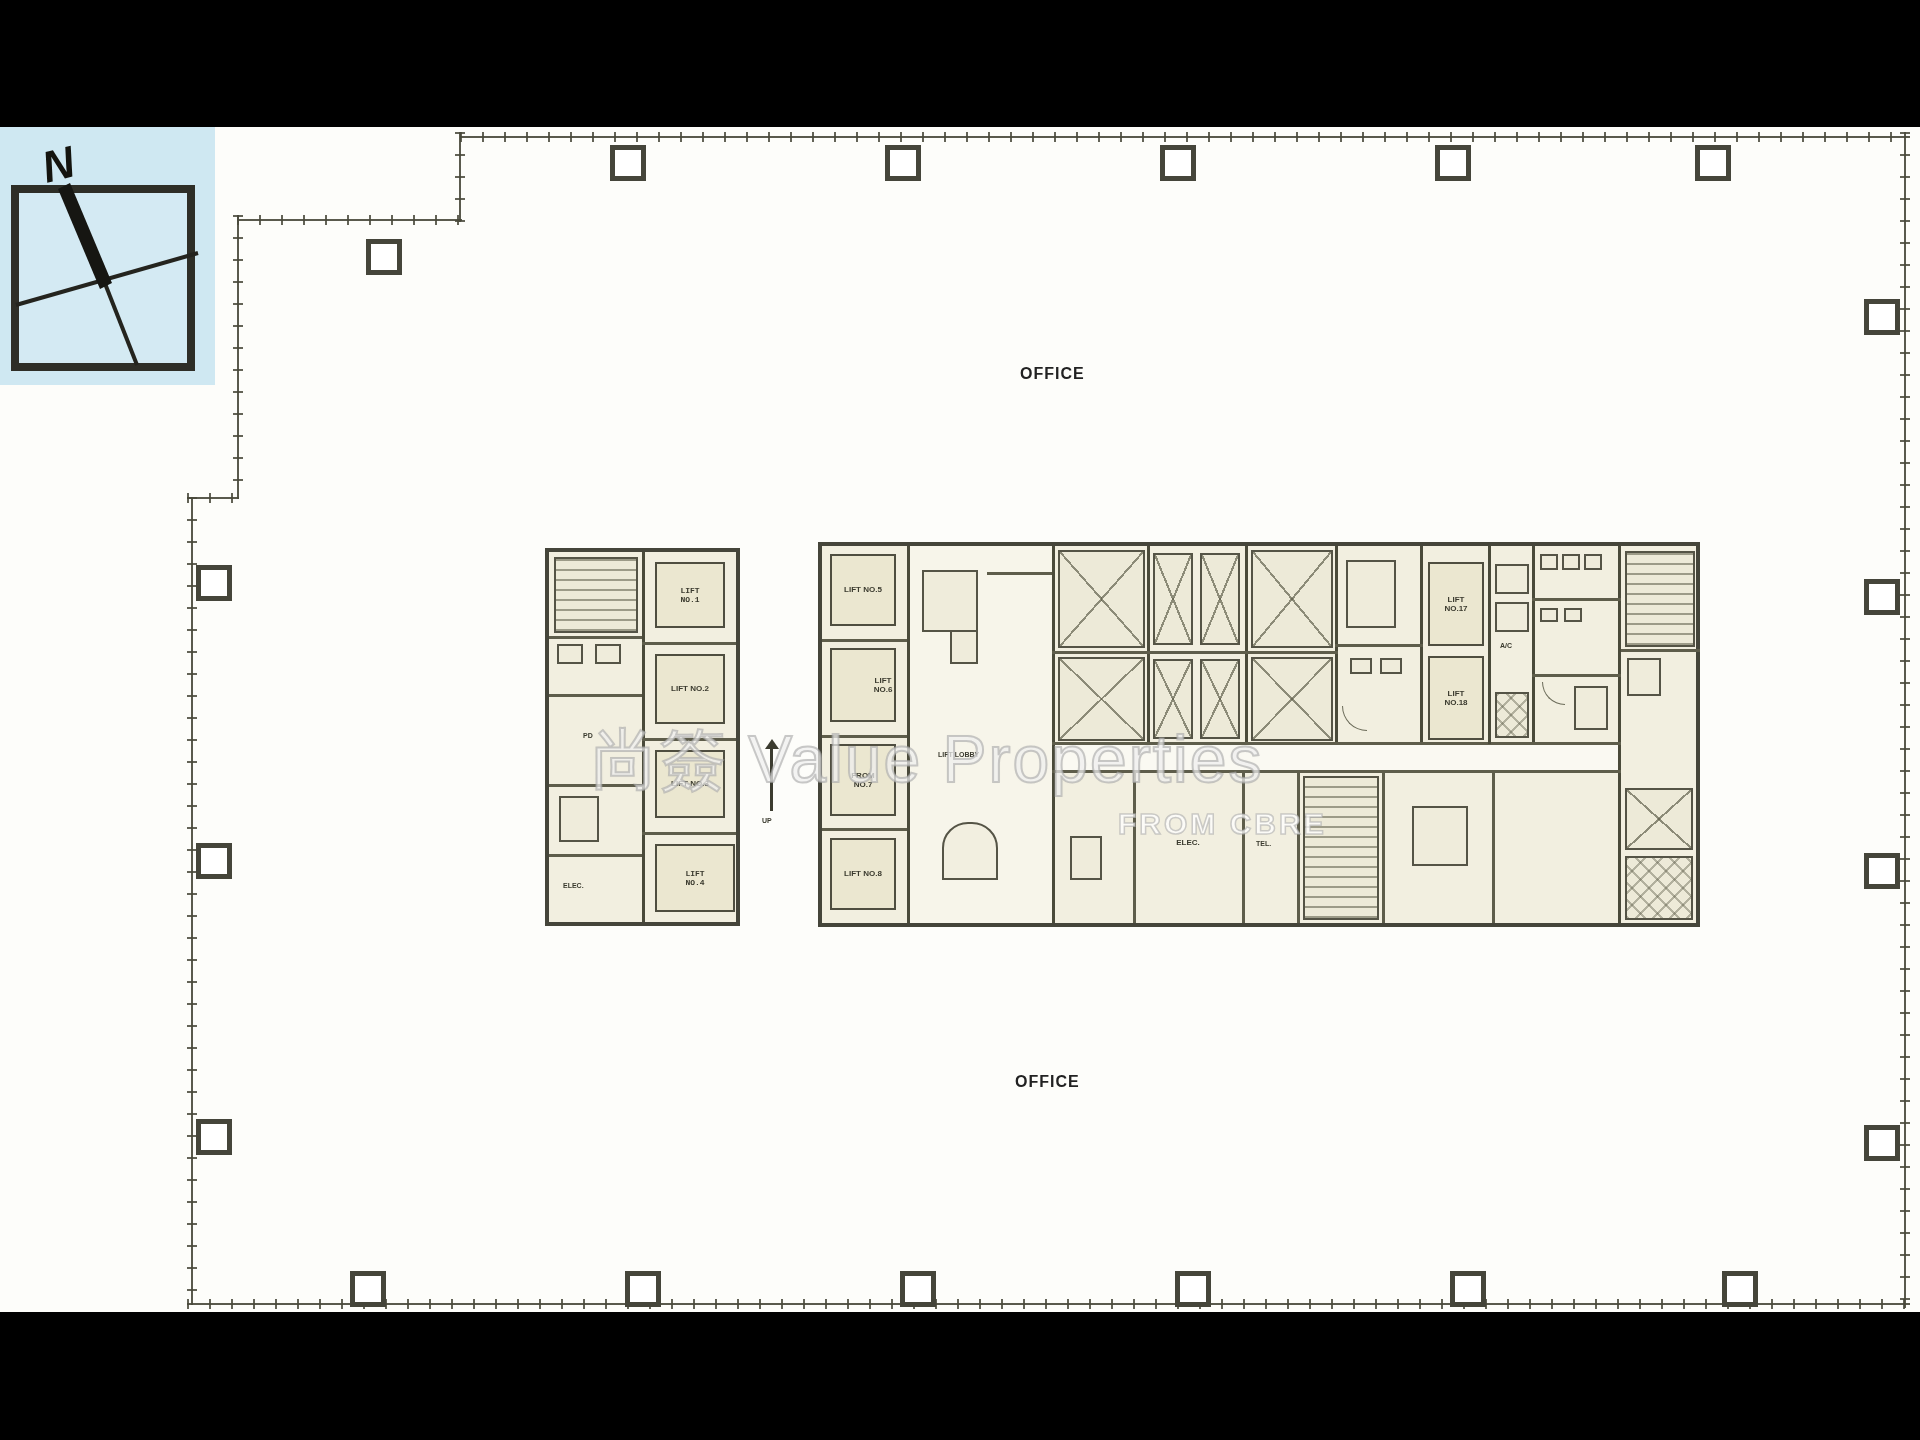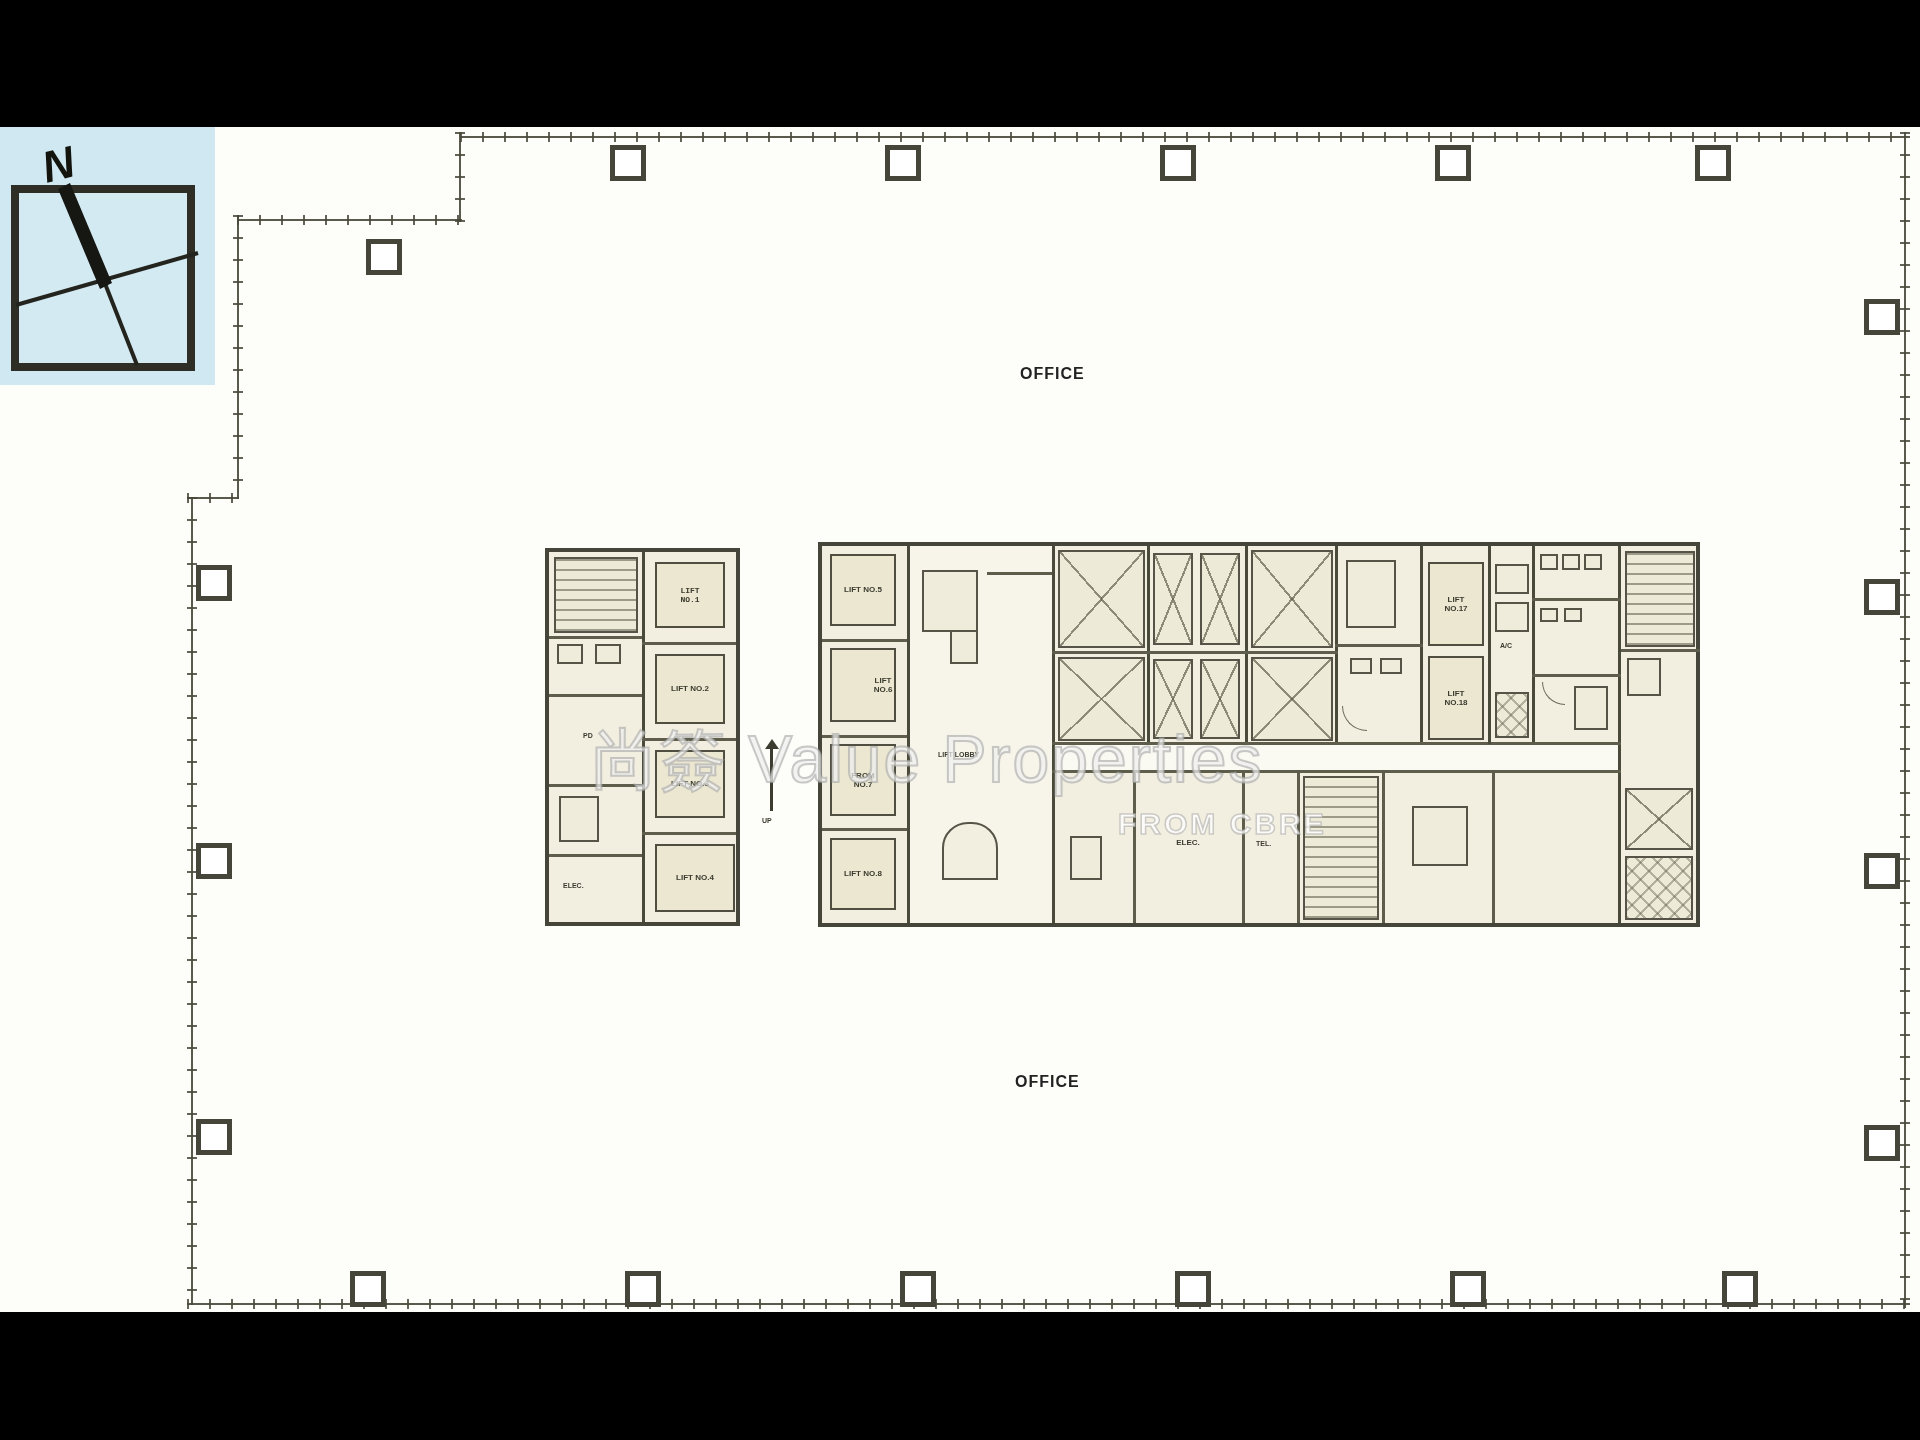--- a/index.html
+++ b/index.html
@@ -112,21 +112,21 @@
     <div class="abs wt" style="left:93px;top:280px;width:94px;height:3px;"></div>
     <div class="abs lift-in" style="left:106px;top:10px;width:70px;height:66px;">
       <span class="lbl" style="width:38px;font-family:Liberation Mono, monospace;">LIFT NO.1</span>
       </div>
     <div class="abs lift-in" style="left:106px;top:102px;width:70px;height:70px;">
       <span class="lbl" style="width:38px;">LIFT NO.2</span>
       </div>
     <div class="abs lift-in" style="left:106px;top:198px;width:70px;height:68px;">
       <span class="lbl" style="width:38px;">LIFT NO.3</span>
       </div>
-    <div class="abs lift-in" style="left:106px;top:292px;width:80px;height:68px;">
+    <div class="abs lift-in" style="left:106px;top:292px;width:80px;height:68px;font-family:Liberation Mono, monospace;">
       <span class="lbl" style="width:38px;">LIFT NO.4</span>
       </div>
   </div>
 
   <div class="abs" style="left:770px;top:618px;width:3px;height:66px;background:#3c3c30;"></div>
   <div class="abs" style="left:765px;top:612px;width:0;height:0;border-left:7px solid transparent;border-right:7px solid transparent;border-bottom:10px solid #3c3c30;"></div>
   <div class="abs lbl7" style="left:762px;top:690px;">UP</div>
 
   <div class="abs blk" style="left:818px;top:415px;width:882px;height:385px;">
 

